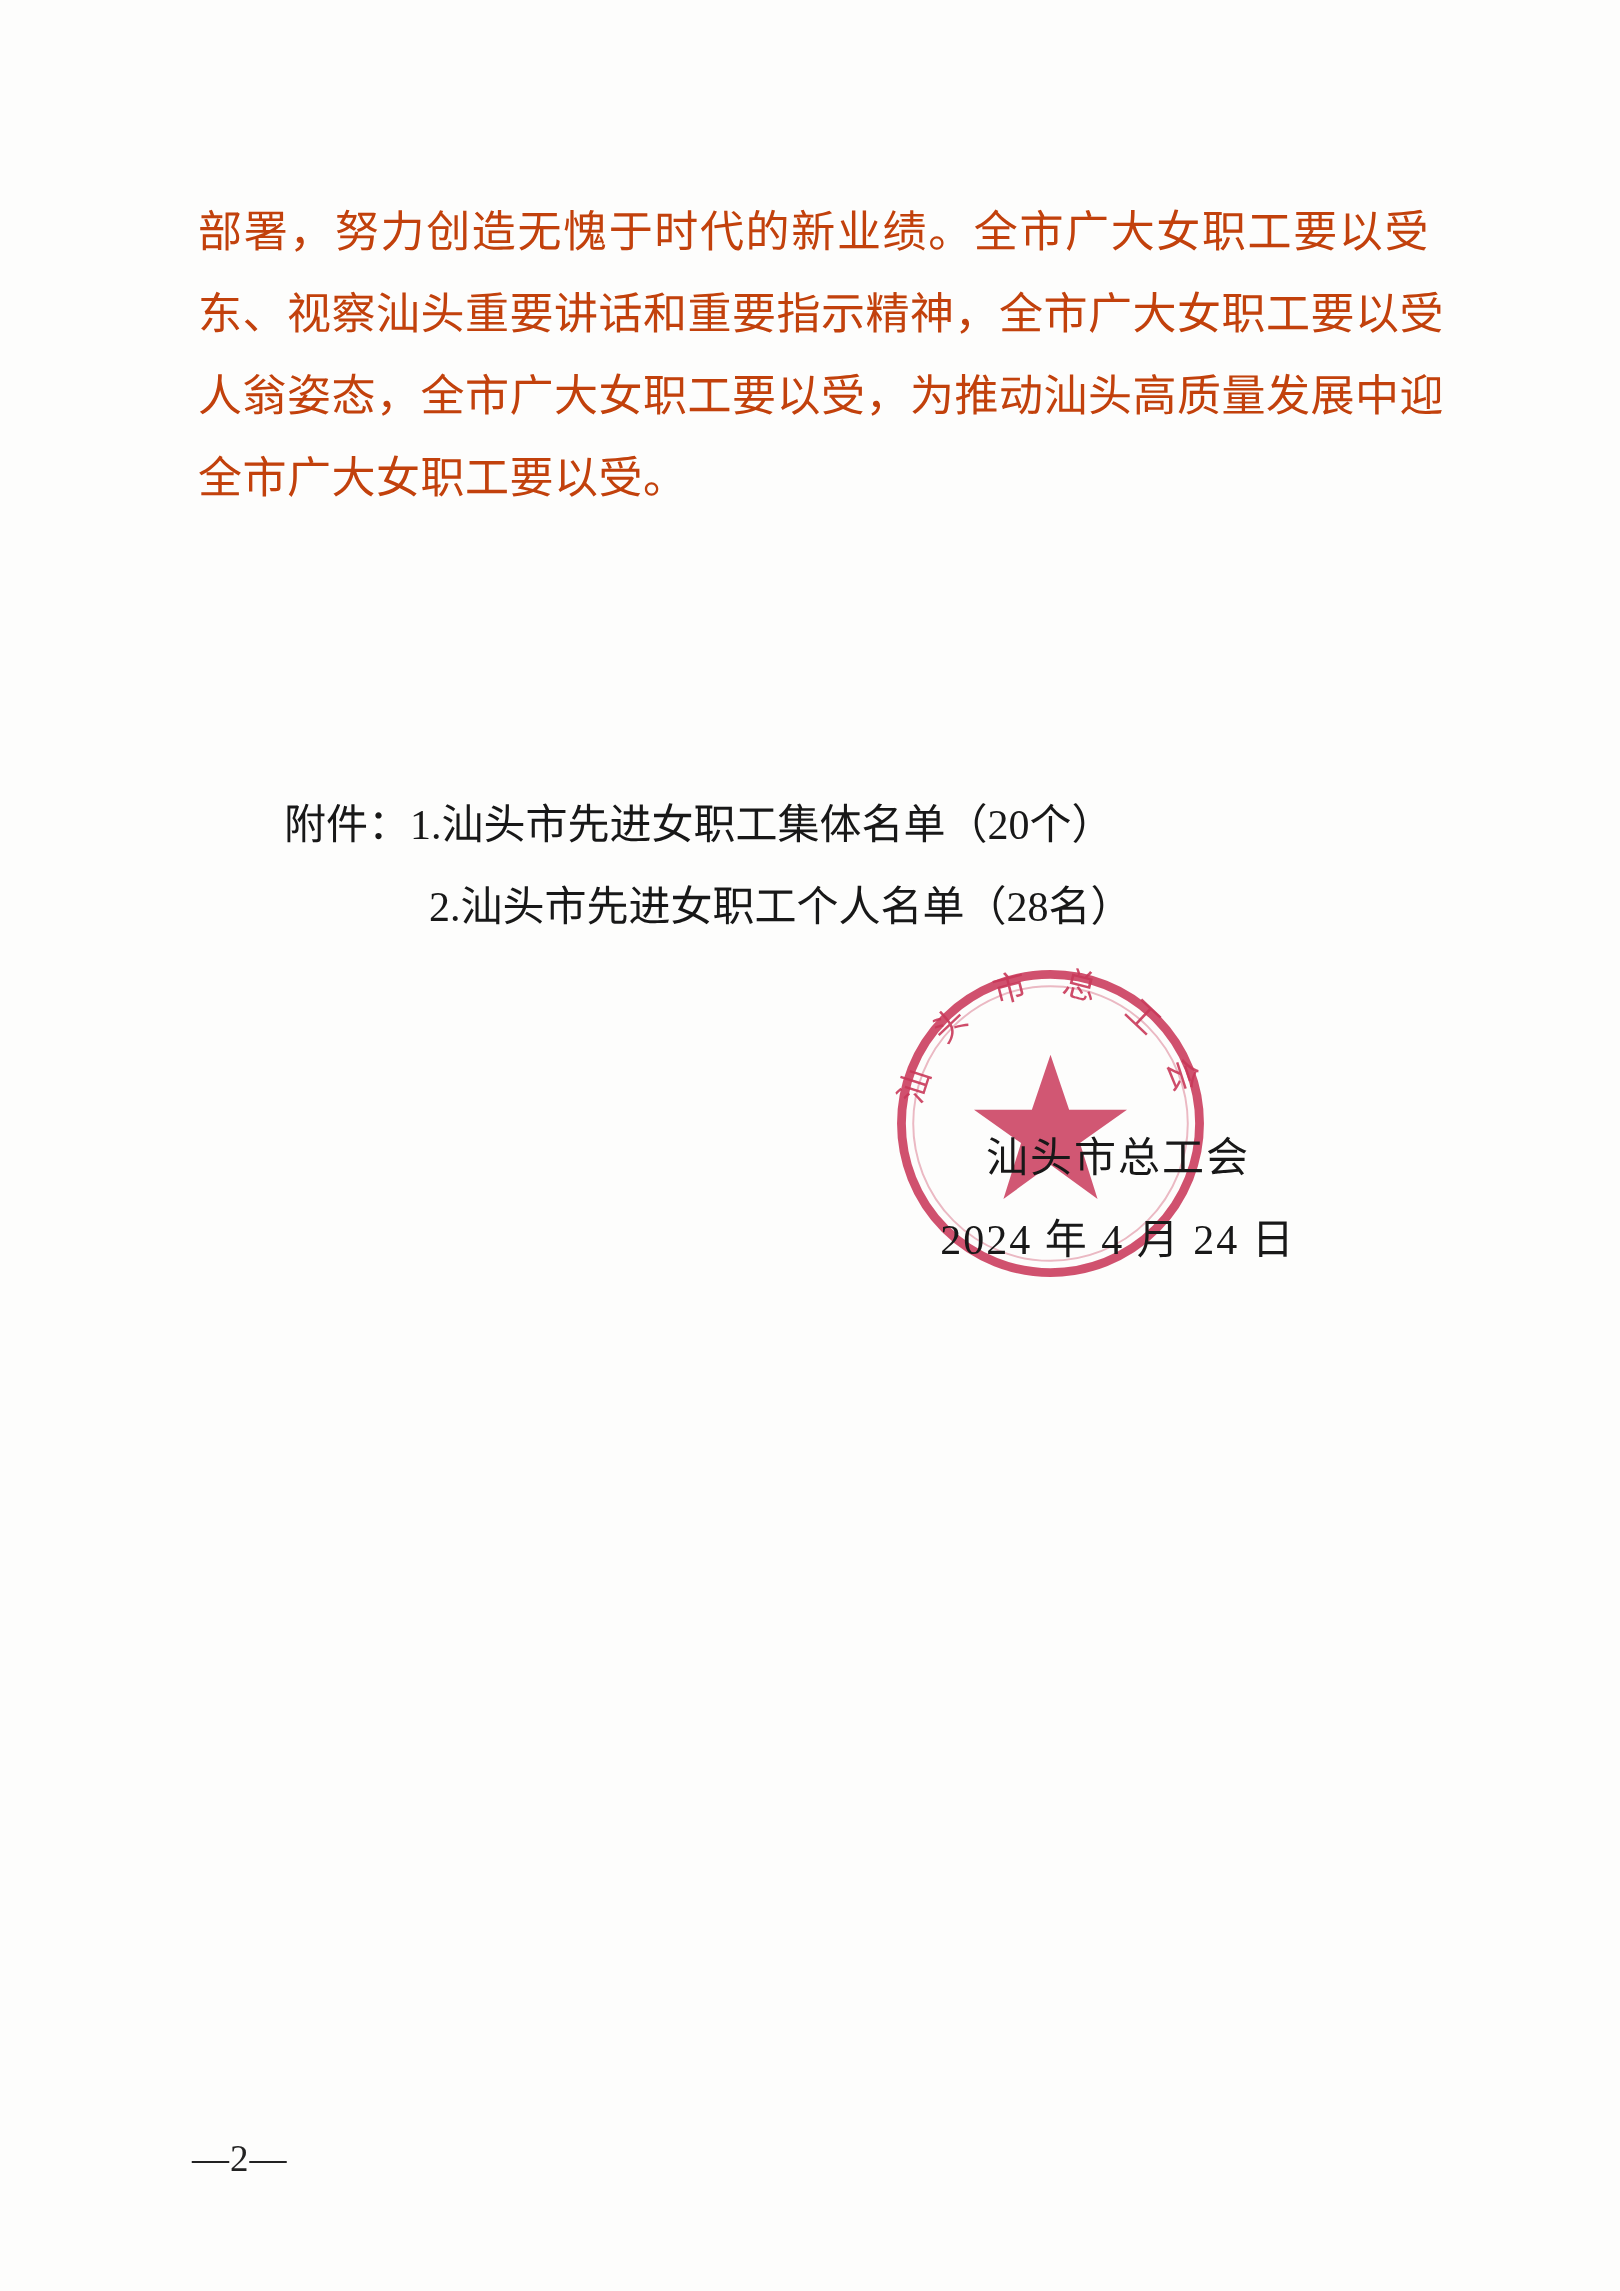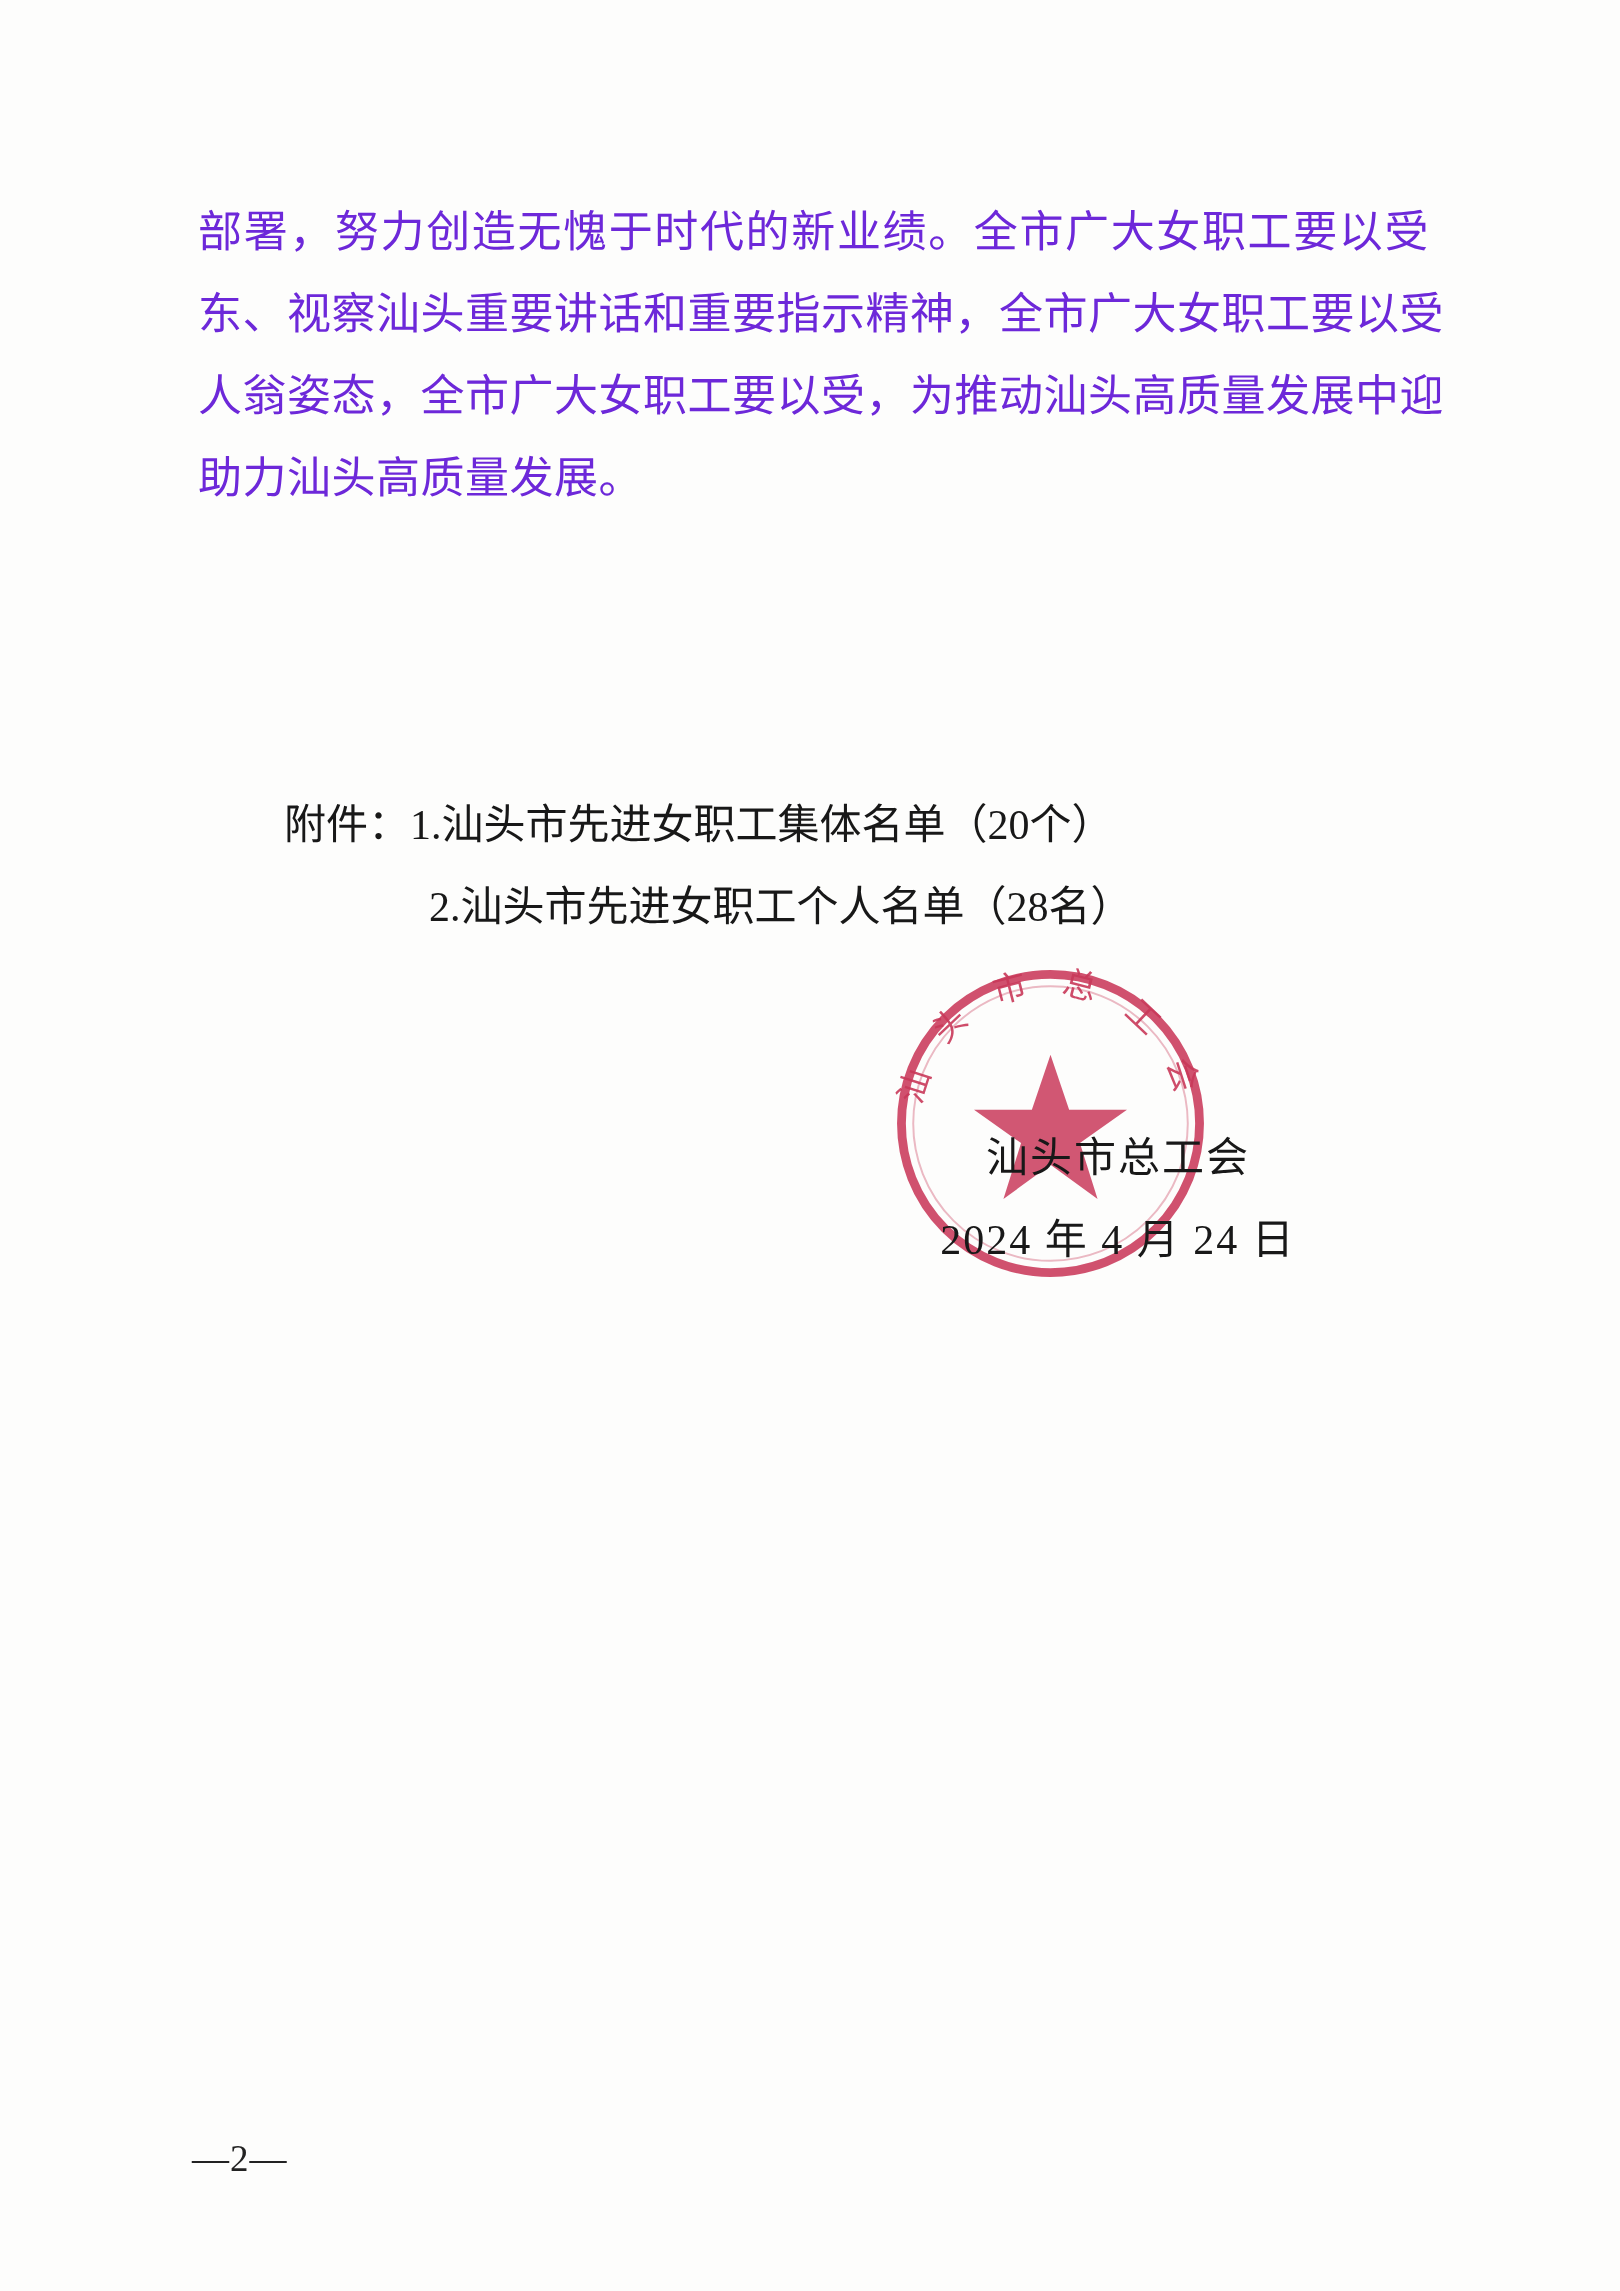--- a/index.html
+++ b/index.html
@@ -21,21 +21,21 @@
   .body-block {
     position: absolute;
     left: 198px;
     top: 192px;
     width: 1231px;
   }
   .body-line {
     font-size: 44px;
     line-height: 82px;
     letter-spacing: 0.5px;
-    color: #6d28d9;
+    color: #c2410c;
     white-space: pre;
   }
   .body-line.justified {
     text-align: justify;
     text-align-last: justify;
   }
 
   
   .attach-block {
     position: absolute;
@@ -93,21 +93,21 @@
 </style>
 </head>
 <body>
 
 <div id="page">
 
   <div class="body-block">
     <div class="body-line justified">部署，努力创造无愧于时代的新业绩。全市广大女职工要以受</div>
     <div class="body-line justified">东、视察汕头重要讲话和重要指示精神，全市广大女职工要以受</div>
     <div class="body-line justified">人翁姿态，全市广大女职工要以受，为推动汕头高质量发展中迎</div>
-    <div class="body-line">助力汕头高质量发展。</div>
+    <div class="body-line">全市广大女职工要以受。</div>
   </div>
 
   <div class="attach-block">
     <div class="attach-line">附件：1.汕头市先进女职工集体名单（20个）</div>
     <div class="attach-line indent">2.汕头市先进女职工个人名单（28名）</div>
   </div>
 
   <div class="seal">
     <svg width="353" height="353" viewBox="0 0 360 360" xmlns="http://www.w3.org/2000/svg">
       <defs>

